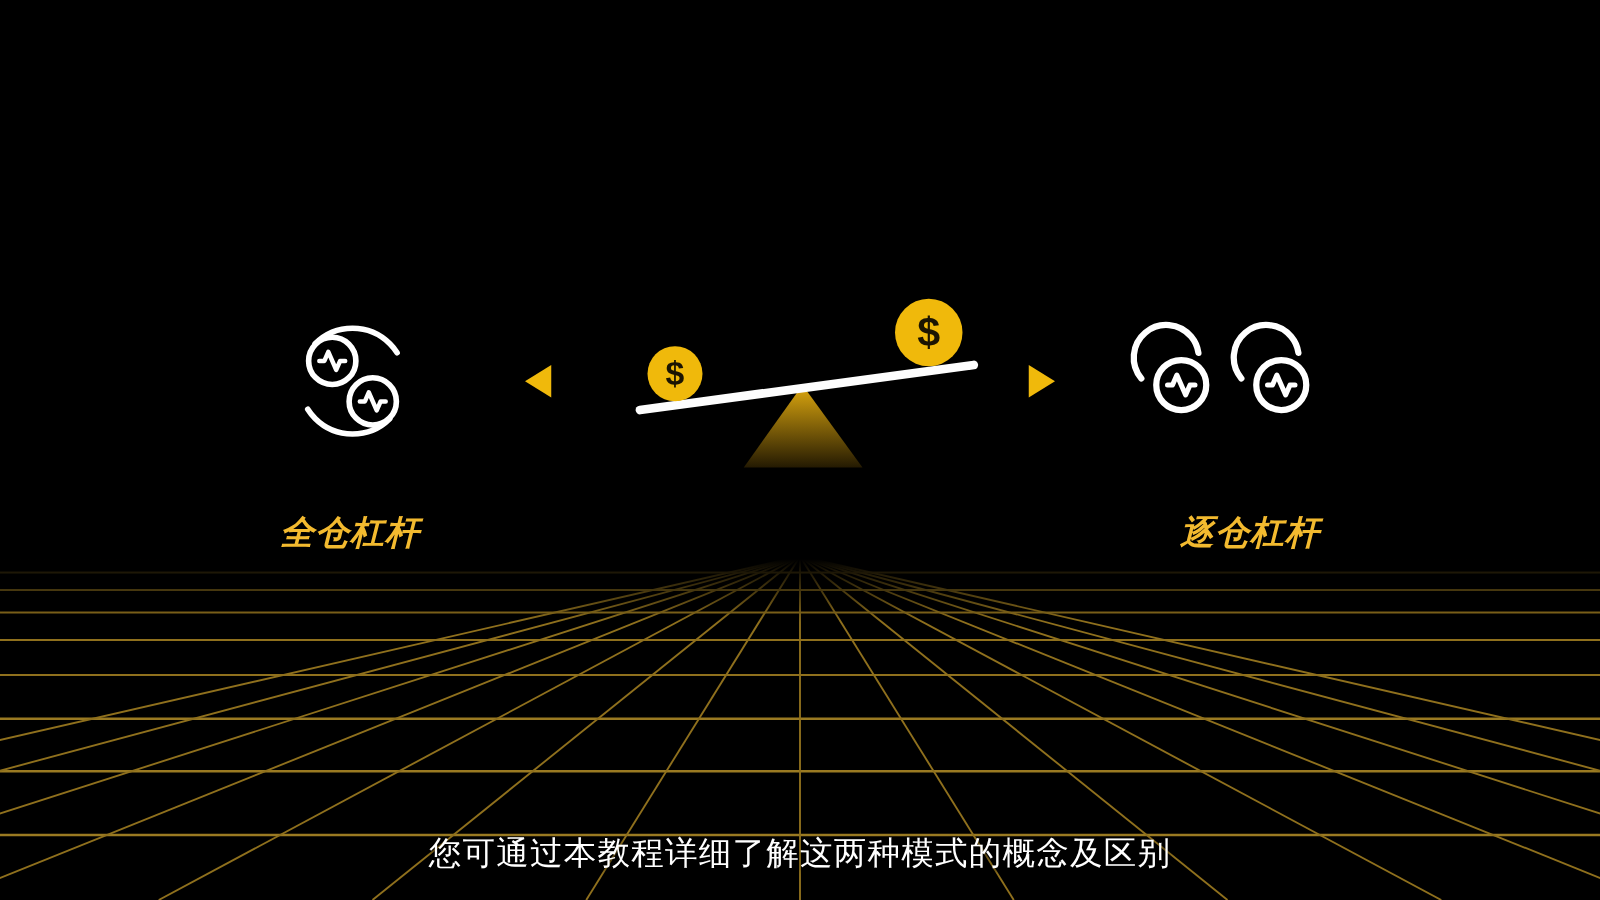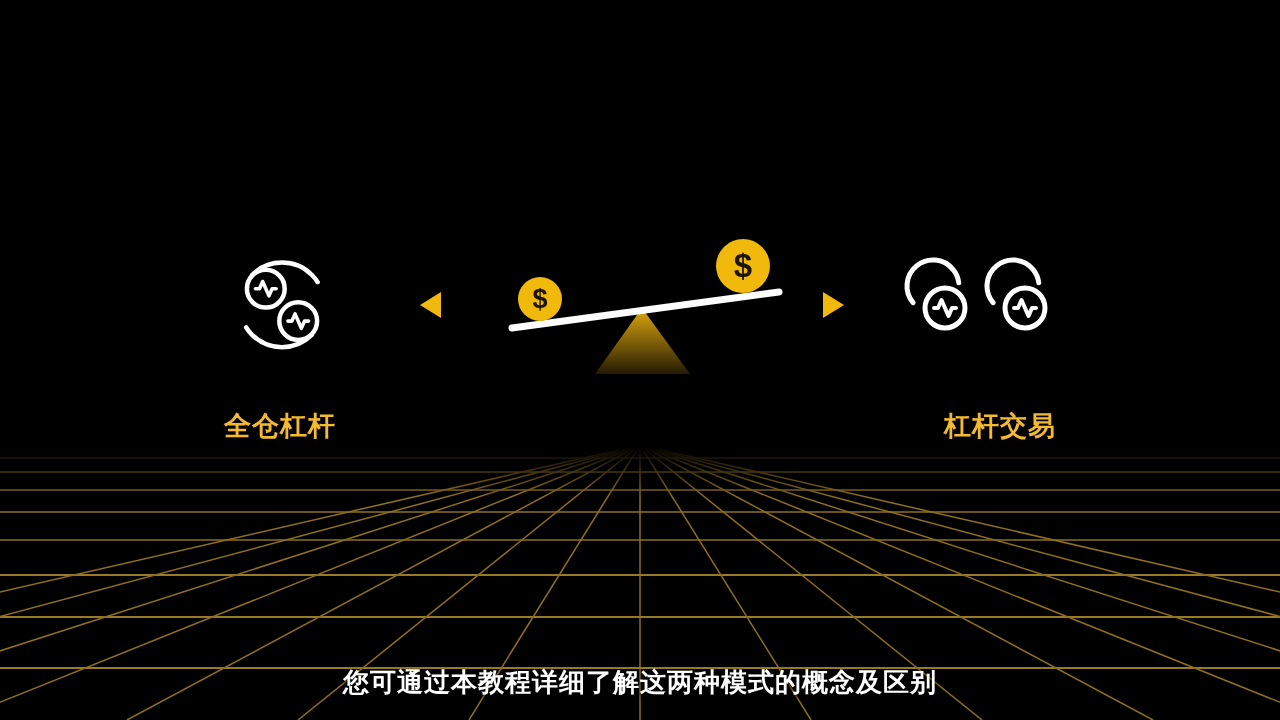--- a/index.html
+++ b/index.html
@@ -36,28 +36,28 @@
                     font-family: "Liberation Sans", sans-serif; }
 
   
   .arrow { position: absolute; width: 0; height: 0;
            border-top: 13px solid transparent; border-bottom: 13px solid transparent; }
   .arrow-left  { left: 420px; top: 292px; border-right: 21px solid #F0B90B; }
   .arrow-right { left: 823px; top: 292px; border-left: 21px solid #F0B90B; }
 
   
   .label { position: absolute; top: 408px; width: 220px; text-align: center;
-           color: #F3BA2F; font-size: 27px; font-weight: bold; letter-spacing: 1px; }
+           color: #F3BA2F; font-size: 27px; font-weight: bold; letter-spacing: 1px; font-style: italic; }
   .label-left   { left: 170px; }
   .label-center { left: 530px; }
   .label-right  { left: 890px; }
 
   
   .caption { position: absolute; left: 0; top: 665px; width: 1280px; text-align: center;
-             color: #ffffff; font-size: 26px; font-weight: 700; letter-spacing: 1px;
+             color: #ffffff; font-size: 26px; font-weight: 400; letter-spacing: 1px;
              text-shadow: 0 2px 4px rgba(0,0,0,0.9); }
 </style>
 </head>
 <body>
 
 <div class="stage">
 
   <svg class="floor" viewBox="0 0 1280 277" aria-hidden="true">
     <g>
       <line x1="0" y1="4" x2="1280" y2="4"></line>
@@ -124,17 +124,17 @@
     <circle class="coin" cx="42" cy="52" r="20"></circle>
     <path class="pulse" d="M31 52 h4 l3.5 -8 l7 16 l3.5 -8 h4"></path>
   </svg>
   <svg class="wicon icon-iso-2" viewBox="0 0 76 80" aria-hidden="true">
     <circle class="arc" cx="30" cy="30" r="26" stroke-dasharray="96 67.36" transform="rotate(140 30 30)"></circle>
     <circle class="coin" cx="42" cy="52" r="20"></circle>
     <path class="pulse" d="M31 52 h4 l3.5 -8 l7 16 l3.5 -8 h4"></path>
   </svg>
 
   <div class="label label-left">全仓杠杆</div>
-  <div class="label label-right">杠杆交易</div>
+  <div class="label label-right">逐仓杠杆</div>
 
   <div class="caption">您可通过本教程详细了解这两种模式的概念及区别</div>
 
 </div>
 
 </body></html>

